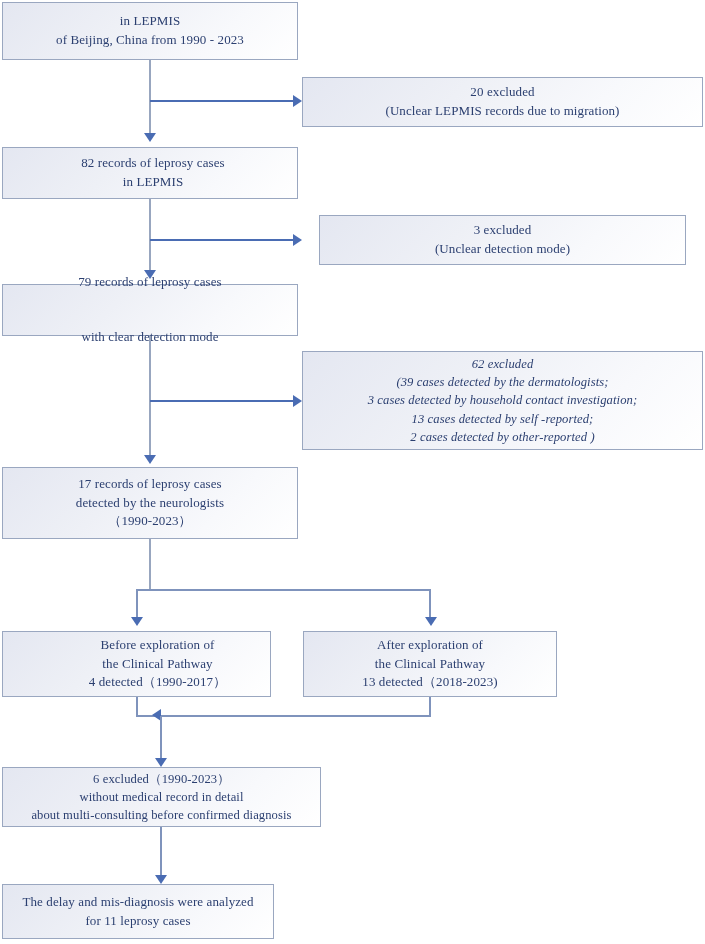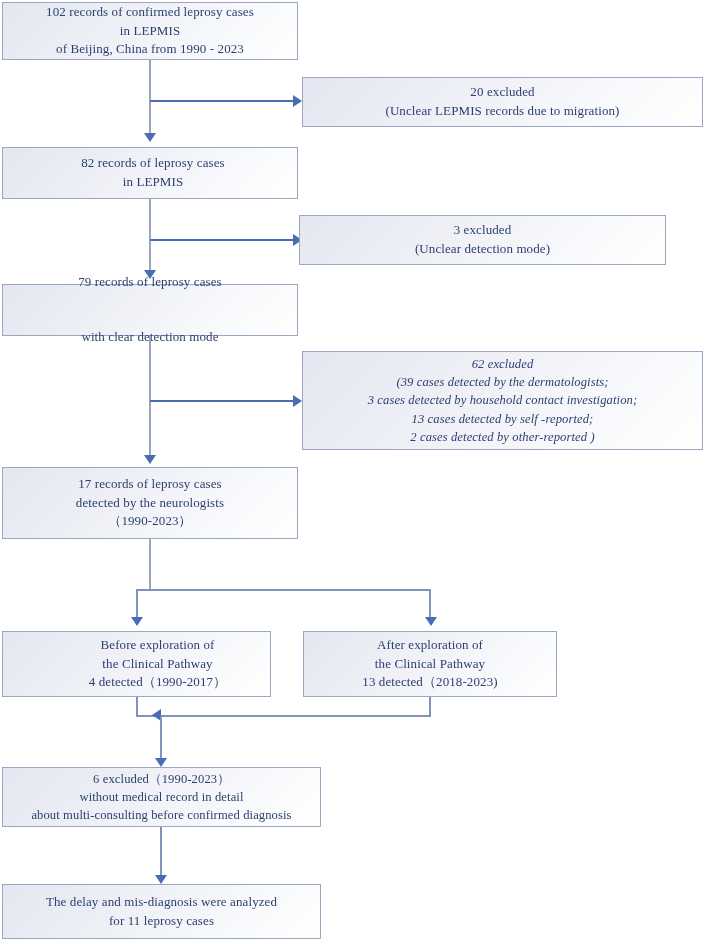--- a/index.html
+++ b/index.html
@@ -86,21 +86,20 @@
     border: 2px solid #7f93bc;
     border-bottom: none;
   }
 </style>
 </head>
 <body>
 
 <div id="flow">
 
   <div class="node" style="left:2px; top:2px; width:296px; height:58px;">
-    <span class="ln">102 records of confirmed leprosy cases</span>
     <span class="ln">in LEPMIS</span>
     <span class="ln">of Beijing, China from 1990 - 2023</span>
   </div>
 
   <div class="vline grey" style="left:149px; top:60px; width:2px; height:76px;"></div>
   <div class="arrow-down" style="left:144px; top:133px;"></div>
 
   <div class="hline" style="left:150px; top:100px; width:145px; height:2px;"></div>
   <div class="arrow-right" style="left:293px; top:95px;"></div>
 
@@ -113,21 +112,21 @@
     <span class="ln">82 records of leprosy cases</span>
     <span class="ln">in LEPMIS</span>
   </div>
 
   <div class="vline grey" style="left:149px; top:199px; width:2px; height:74px;"></div>
   <div class="arrow-down" style="left:144px; top:270px;"></div>
 
   <div class="hline" style="left:150px; top:239px; width:145px; height:2px;"></div>
   <div class="arrow-right" style="left:293px; top:234px;"></div>
 
-  <div class="node" style="left:299px; top:215px; width:367px; height:50px;align-items:center;">
+  <div class="node" style="left:319px; top:215px; width:367px; height:50px;align-items:center;">
     <span class="ln">3 excluded</span>
     <span class="ln">(Unclear detection mode)</span>
   </div>
 
   <div class="node" style="left:2px; top:284px; width:296px; height:52px;gap:36px;">
     <span class="ln">79 records of leprosy cases</span>
     <span class="ln">with clear detection mode</span>
   </div>
 
   <div class="vline grey" style="left:149px; top:336px; width:2px; height:122px;"></div>
@@ -174,18 +173,18 @@
 
   <div class="node small" style="left:2px; top:767px; width:319px; height:60px;">
     <span class="ln">6 excluded（1990-2023）</span>
     <span class="ln">without medical record in detail</span>
     <span class="ln">about multi-consulting before confirmed diagnosis</span>
   </div>
 
   <div class="vline" style="left:160px; top:827px; width:2px; height:52px;"></div>
   <div class="arrow-down" style="left:155px; top:875px;"></div>
 
-  <div class="node" style="left:2px; top:884px; width:319px; height:55px;">
+  <div class="node" style="left:2px; top:884px; width:272px; height:55px;">
     <span class="ln">The delay and mis-diagnosis were analyzed</span>
     <span class="ln">for 11 leprosy cases</span>
   </div>
 
 </div>
 
 </body></html>

